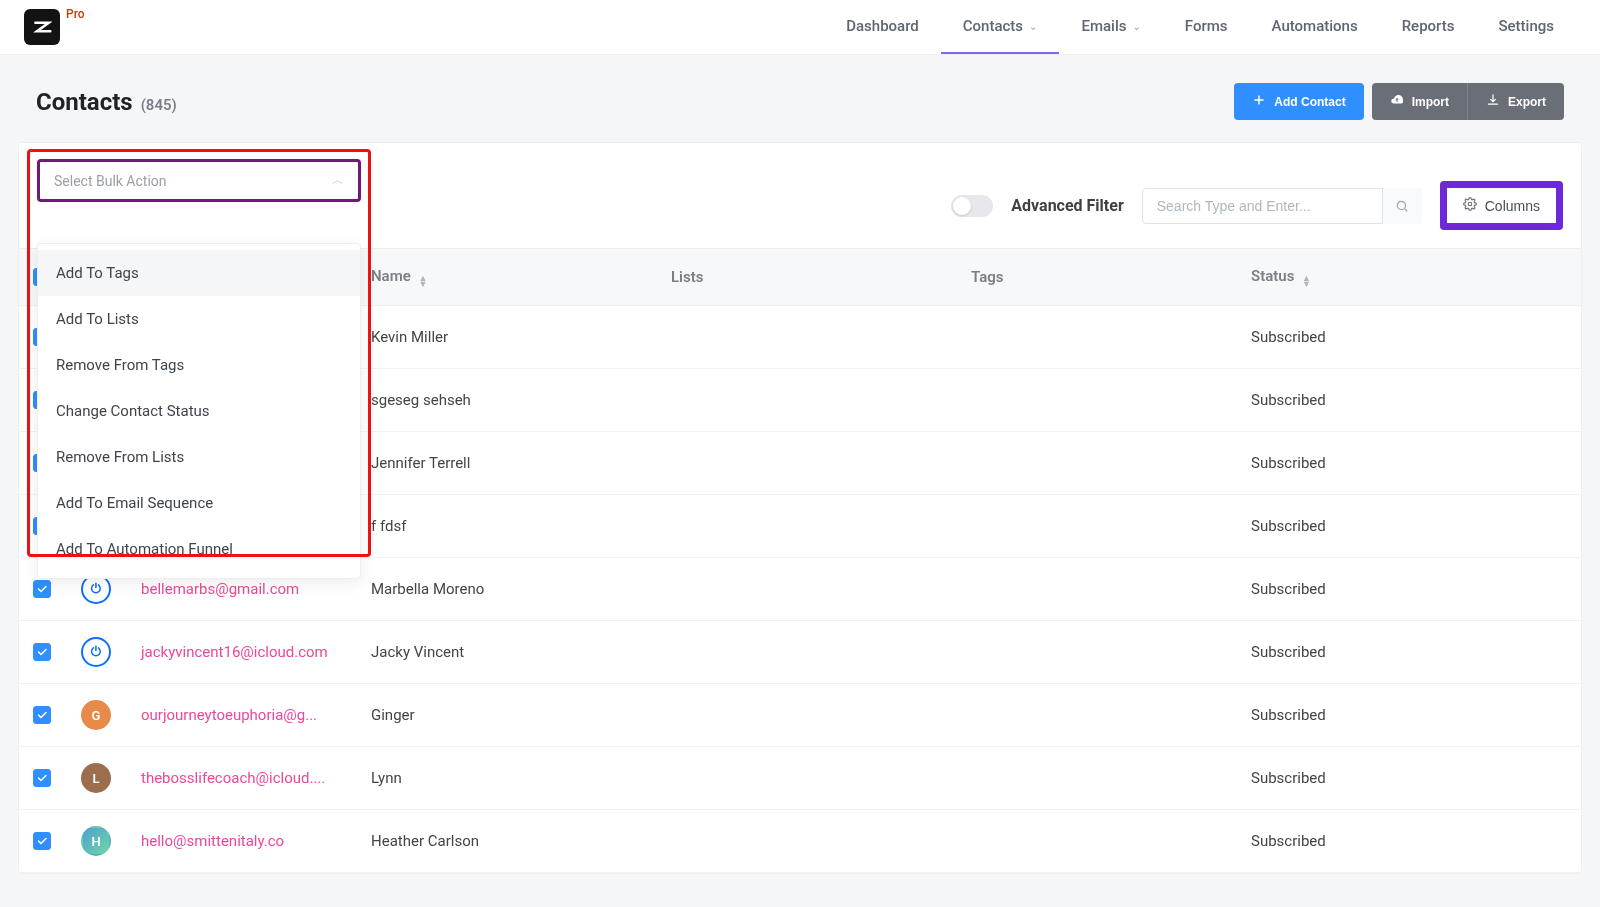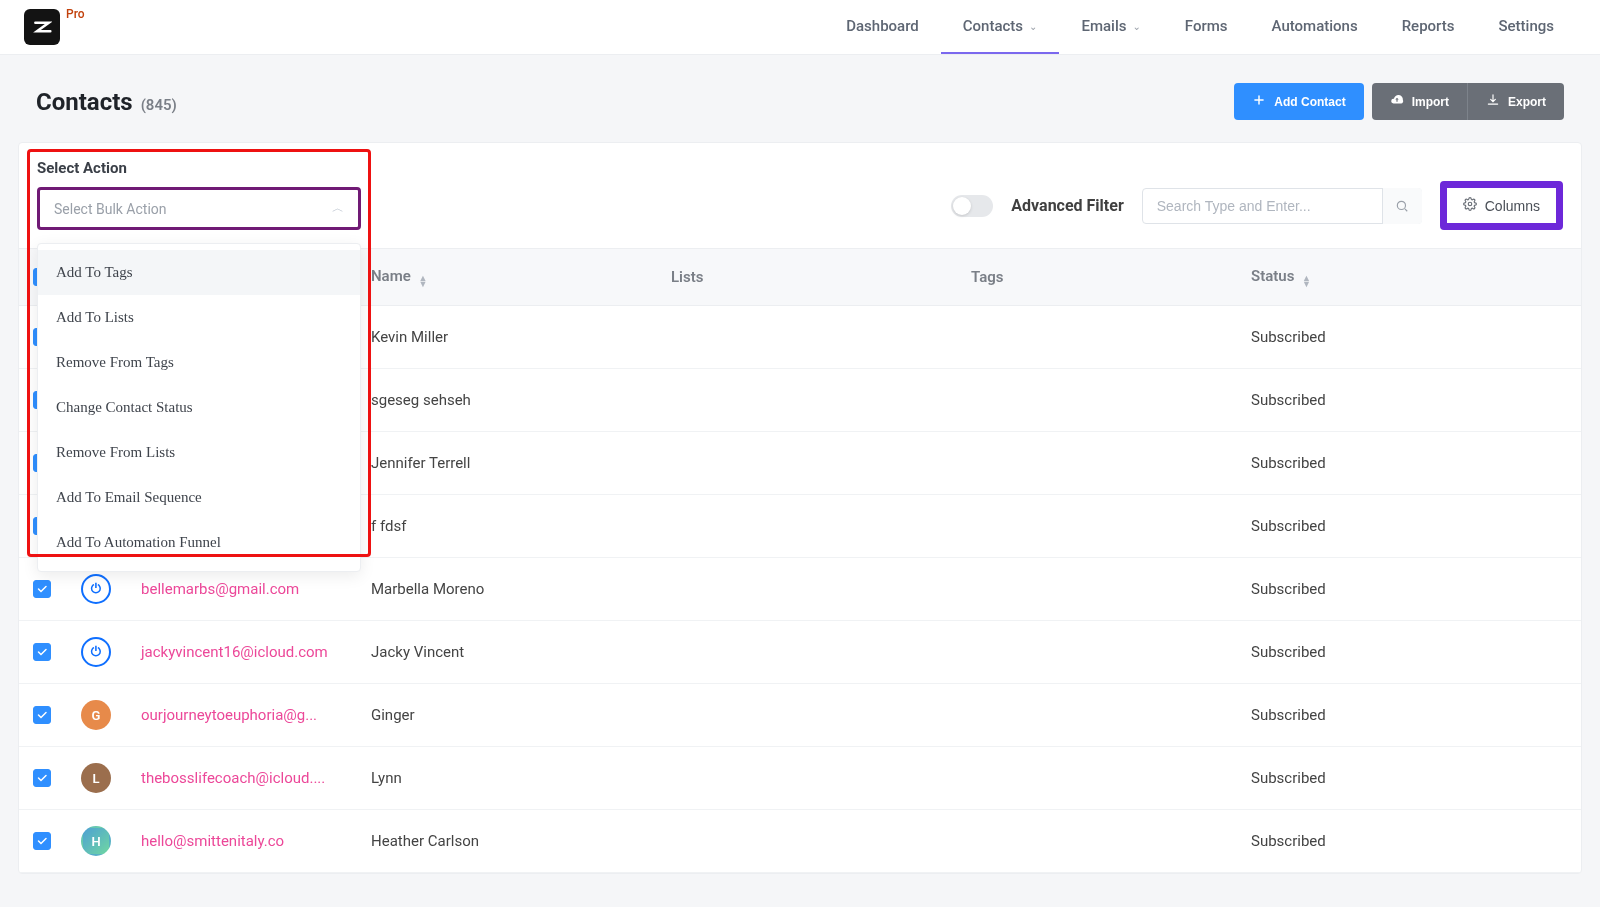--- a/index.html
+++ b/index.html
@@ -112,21 +112,20 @@
   .action-select .arrow { font-size: 12px; color: #b8c0cc; }
   .dropdown {
     position: absolute;
     left: 0; right: 0; top: 84px;
     background: #fff;
     border: 1px solid #eceef1;
     border-radius: 4px;
     box-shadow: 0 4px 16px rgba(0,0,0,0.08);
     z-index: 20;
     padding: 6px 0;
-    font-family: Liberation Serif, serif;
   }
   .dropdown-item {
     padding: 14px 18px;
     color: #3f444c;
     font-size: 15px;
     cursor: pointer;
   }
   .dropdown-item.highlight {
     background: #f4f6f8;
   }
@@ -300,21 +299,20 @@
       <span>Export</span>
     </button>
   </div>
 </div>
 
 <div class="card">
   <div class="toolbar">
     <div class="red-box"></div>
 
     <div class="action-block">
-      <div class="action-label">Select Action</div>
       <div class="action-select">
         <span>Select Bulk Action</span>
         <span class="arrow">︿</span>
       </div>
       <div class="dropdown" id="action-dropdown">
           <div class="dropdown-item highlight">Add To Tags</div>
           <div class="dropdown-item">Add To Lists</div>
           <div class="dropdown-item">Remove From Tags</div>
           <div class="dropdown-item">Change Contact Status</div>
           <div class="dropdown-item">Remove From Lists</div>

